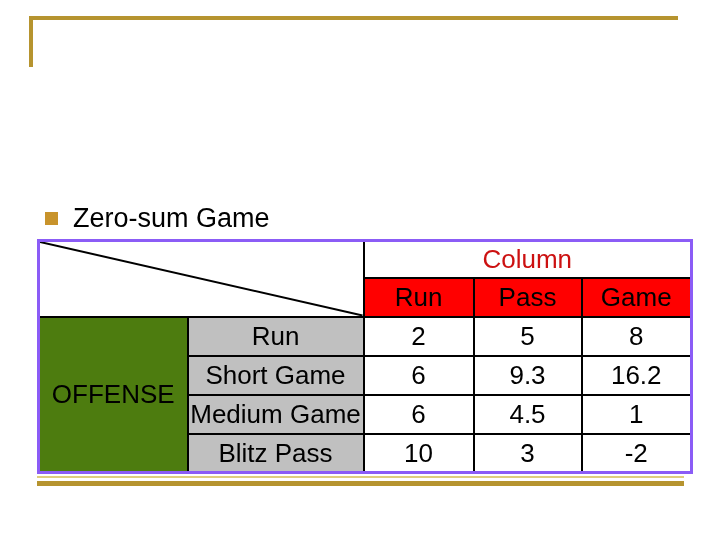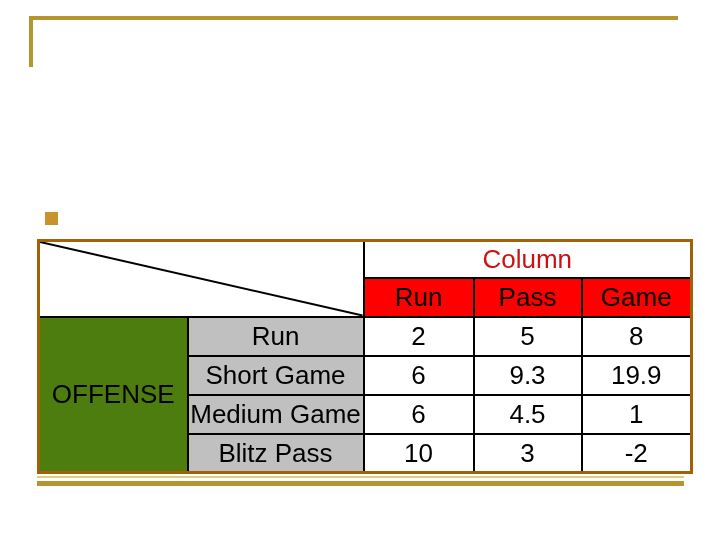--- a/index.html
+++ b/index.html
@@ -30,21 +30,21 @@
     position: absolute; left: 73px; top: 203px;
     font-size: 27px; line-height: 30px; color: #000000;
     white-space: nowrap;
   }
   
   table.payoff {
     position: absolute; left: 37px; top: 239px;
     border-collapse: collapse;
     table-layout: fixed;
     width: 653px;
-    border: 3px solid #a16207;
+    border: 3px solid #8b5cf6;
     background: #ffffff;
   }
   table.payoff td {
     border: 2px solid #000000;
     text-align: center;
     vertical-align: middle;
     font-size: 26px;
     line-height: 1;
     padding: 0;
     overflow: hidden;
@@ -71,20 +71,21 @@
 </style>
 </head>
 <body>
 
 <div class="slide">
 
   <div class="top-line"></div>
   <div class="left-line"></div>
 
   <div class="bullet-square"></div>
+  <div class="bullet-text">Zero-sum Game</div>
 
   <table class="payoff">
     <colgroup>
       <col style="width:149px">
       <col style="width:176px">
       <col style="width:110px">
       <col style="width:108px">
       <col style="width:110px">
     </colgroup>
     <tbody>
@@ -105,21 +106,21 @@
         <td class="offense" rowspan="4">OFFENSE</td>
         <td class="rowlabel">Run</td>
         <td class="val">2</td>
         <td class="val">5</td>
         <td class="val">8</td>
       </tr>
       <tr class="row-body">
         <td class="rowlabel">Short Game</td>
         <td class="val">6</td>
         <td class="val">9.3</td>
-        <td class="val">19.9</td>
+        <td class="val">16.2</td>
       </tr>
       <tr class="row-body">
         <td class="rowlabel">Medium Game</td>
         <td class="val">6</td>
         <td class="val">4.5</td>
         <td class="val">1</td>
       </tr>
       <tr class="row-body">
         <td class="rowlabel">Blitz Pass</td>
         <td class="val">10</td>

